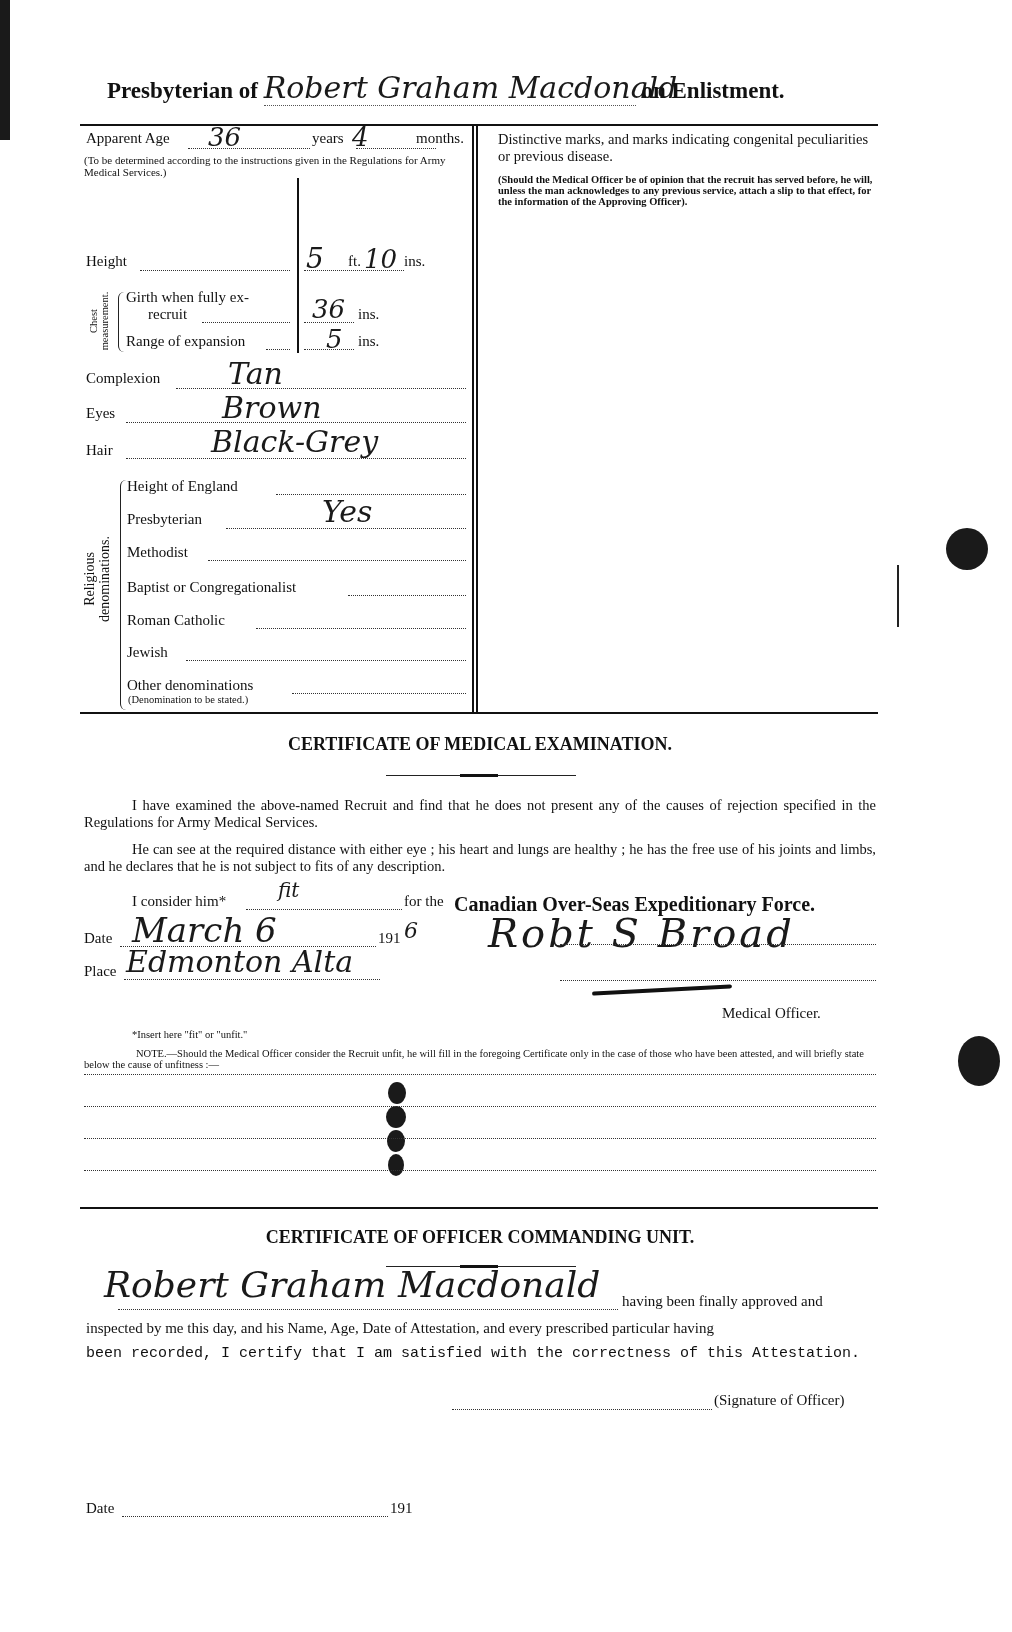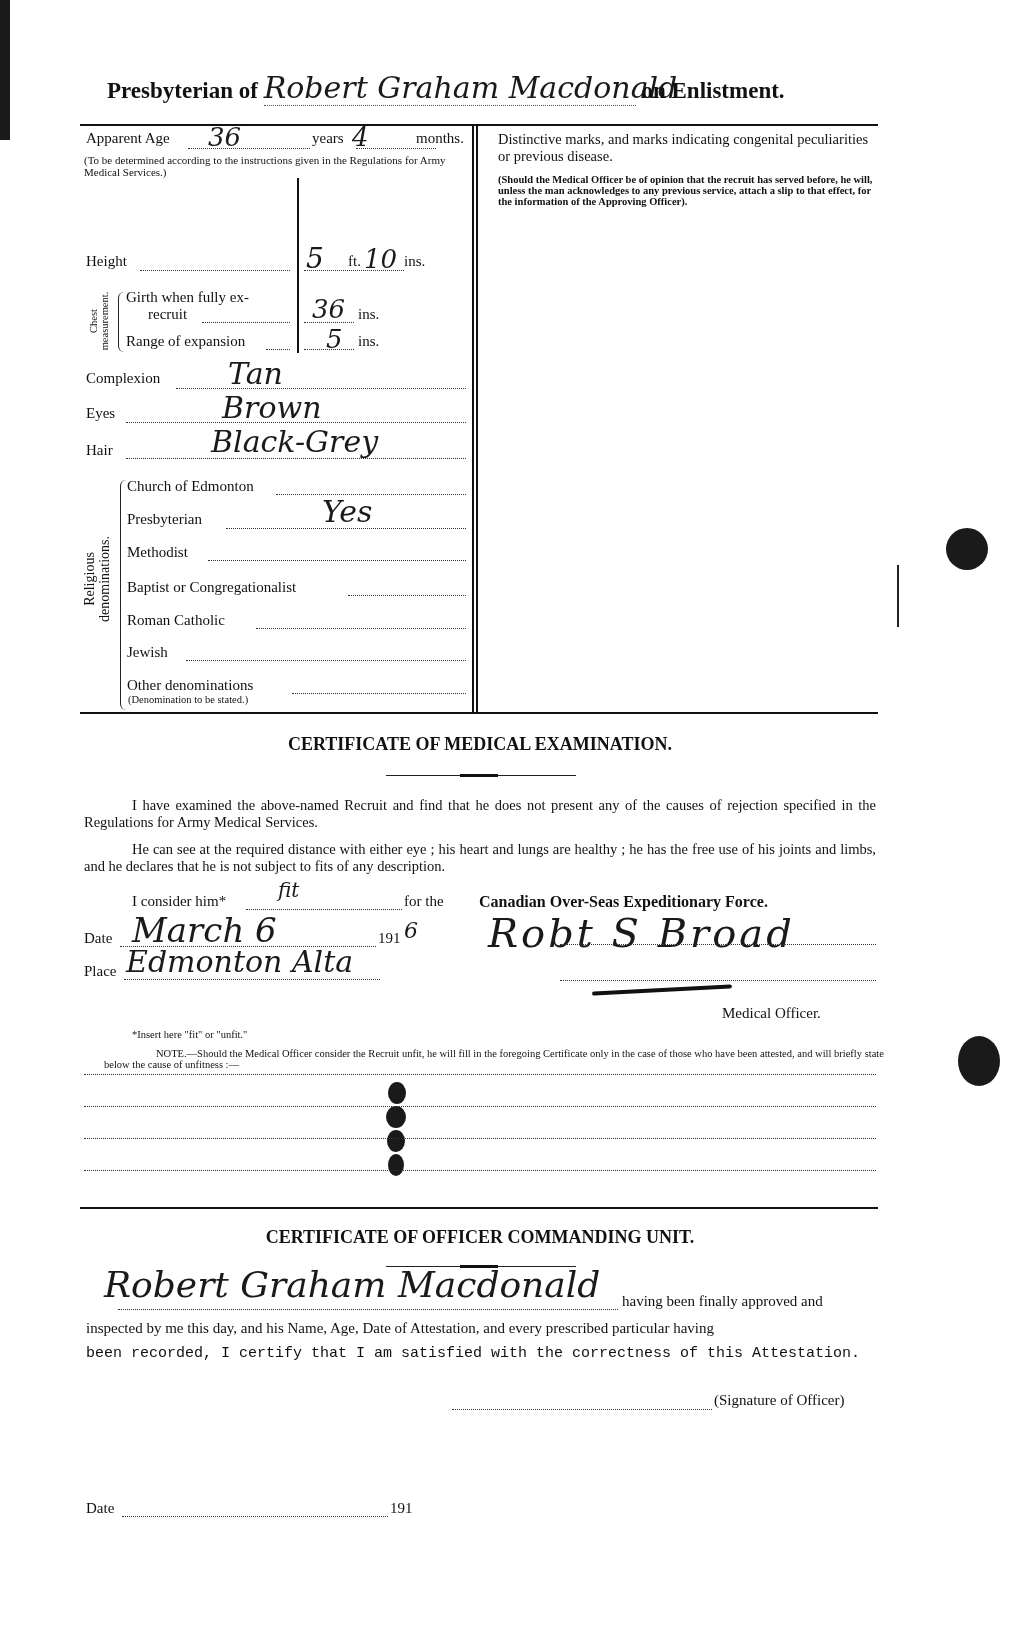--- a/index.html
+++ b/index.html
@@ -85,21 +85,21 @@
 <div class="abs lbl" style="left:86px;top:442px;">Hair</div>
 <div class="dots" style="left:126px;top:458px;width:340px;"></div>
 <div class="abs hand" style="left:200px;top:424px;font-size:30px;margin-left:11px;">Black-Grey</div>
 
 <div class="rot" style="left:82px;top:634px;width:110px;font-size:14px;line-height:15px;">
   <div>Religious</div>
   <div>denominations.</div>
 </div>
 <div class="abs" style="left:120px;top:480px;width:6px;height:230px;border-left:1.5px solid #222;border-radius:6px 0 0 6px;"></div>
 
-<div class="abs lbl" style="left:127px;top:478px;">Church of Edmonton</div>
+<div class="abs lbl" style="left:127px;top:478px;">Height of England</div>
 <div class="dots" style="left:276px;top:494px;width:190px;"></div>
 
 <div class="abs lbl" style="left:127px;top:511px;">Presbyterian</div>
 <div class="dots" style="left:226px;top:528px;width:240px;"></div>
 <div class="abs hand" style="left:322px;top:494px;font-size:30px;">Yes</div>
 
 <div class="abs lbl" style="left:127px;top:544px;">Methodist</div>
 <div class="dots" style="left:208px;top:560px;width:258px;"></div>
 
 <div class="abs lbl" style="left:127px;top:579px;">Baptist or Congregationalist</div>
@@ -124,40 +124,40 @@
 <div class="abs" style="left:386px;top:775px;width:190px;height:1px;background:#222;"></div>
 <div class="abs" style="left:460px;top:774px;width:38px;height:3px;background:#111;"></div>
 
 <div class="abs" style="left:84px;top:797px;width:792px;font-size:14.5px;line-height:17px;text-indent:48px;text-align:justify;">I have examined the above-named Recruit and find that he does not present any of the causes of rejection specified in the Regulations for Army Medical Services.</div>
 <div class="abs" style="left:84px;top:841px;width:792px;font-size:14.5px;line-height:17px;text-indent:48px;text-align:justify;">He can see at the required distance with either eye ; his heart and lungs are healthy ; he has the free use of his joints and limbs, and he declares that he is not subject to fits of any description.</div>
 
 <div class="abs lbl" style="left:132px;top:893px;">I consider him*</div>
 <div class="dots" style="left:246px;top:909px;width:156px;"></div>
 <div class="abs hand" style="left:278px;top:878px;font-size:20px;">fit</div>
 <div class="abs lbl" style="left:404px;top:893px;">for the</div>
-<div class="abs lbl bold" style="left:479px;top:893px;font-size:16px;">Canadian Over-Seas Expeditionary Force.</div>
+<div class="abs lbl bold" style="left:454px;top:893px;font-size:20px;">Canadian Over-Seas Expeditionary Force.</div>
 
 <div class="abs lbl" style="left:84px;top:930px;">Date</div>
 <div class="dots" style="left:120px;top:946px;width:256px;"></div>
 <div class="abs hand" style="left:132px;top:910px;font-size:34px;">March 6</div>
 <div class="abs lbl" style="left:378px;top:930px;">191</div>
 <div class="abs hand" style="left:404px;top:918px;font-size:22px;">6</div>
 
 <div class="abs lbl" style="left:84px;top:963px;">Place</div>
 <div class="dots" style="left:124px;top:979px;width:256px;"></div>
 <div class="abs hand" style="left:126px;top:944px;font-size:30px;">Edmonton Alta</div>
 
 <div class="abs hand" style="left:488px;top:910px;font-size:40px;letter-spacing:3px;">Robt S Broad</div>
 <div class="dots" style="left:560px;top:944px;width:316px;"></div>
 <div class="dots" style="left:560px;top:980px;width:316px;"></div>
 <div class="abs" style="left:592px;top:988px;width:140px;height:4px;background:#111;transform:rotate(-3deg);border-radius:2px;"></div>
 <div class="abs lbl" style="left:722px;top:1005px;">Medical Officer.</div>
 
 <div class="abs tiny" style="left:132px;top:1029px;">*Insert here "fit" or "unfit."</div>
-<div class="abs tiny" style="left:84px;top:1048px;width:792px;text-indent:52px;margin-left:20px;">NOTE.—Should the Medical Officer consider the Recruit unfit, he will fill in the foregoing Certificate only in the case of those who have been attested, and will briefly state below the cause of unfitness :—</div>
+<div class="abs tiny" style="left:84px;top:1048px;width:792px;text-indent:52px;">NOTE.—Should the Medical Officer consider the Recruit unfit, he will fill in the foregoing Certificate only in the case of those who have been attested, and will briefly state below the cause of unfitness :—</div>
 
 <div class="dots" style="left:84px;top:1074px;width:792px;"></div>
 <div class="dots" style="left:84px;top:1106px;width:792px;"></div>
 <div class="dots" style="left:84px;top:1138px;width:792px;"></div>
 <div class="dots" style="left:84px;top:1170px;width:792px;"></div>
 
 <div class="hline" style="left:80px;top:1207px;width:798px;height:1.5px;"></div>
 
 <div class="abs bold" style="left:0;width:960px;text-align:center;top:1227px;font-size:18px;">CERTIFICATE OF OFFICER COMMANDING UNIT.</div>
 <div class="abs" style="left:386px;top:1266px;width:190px;height:1px;background:#222;"></div>

